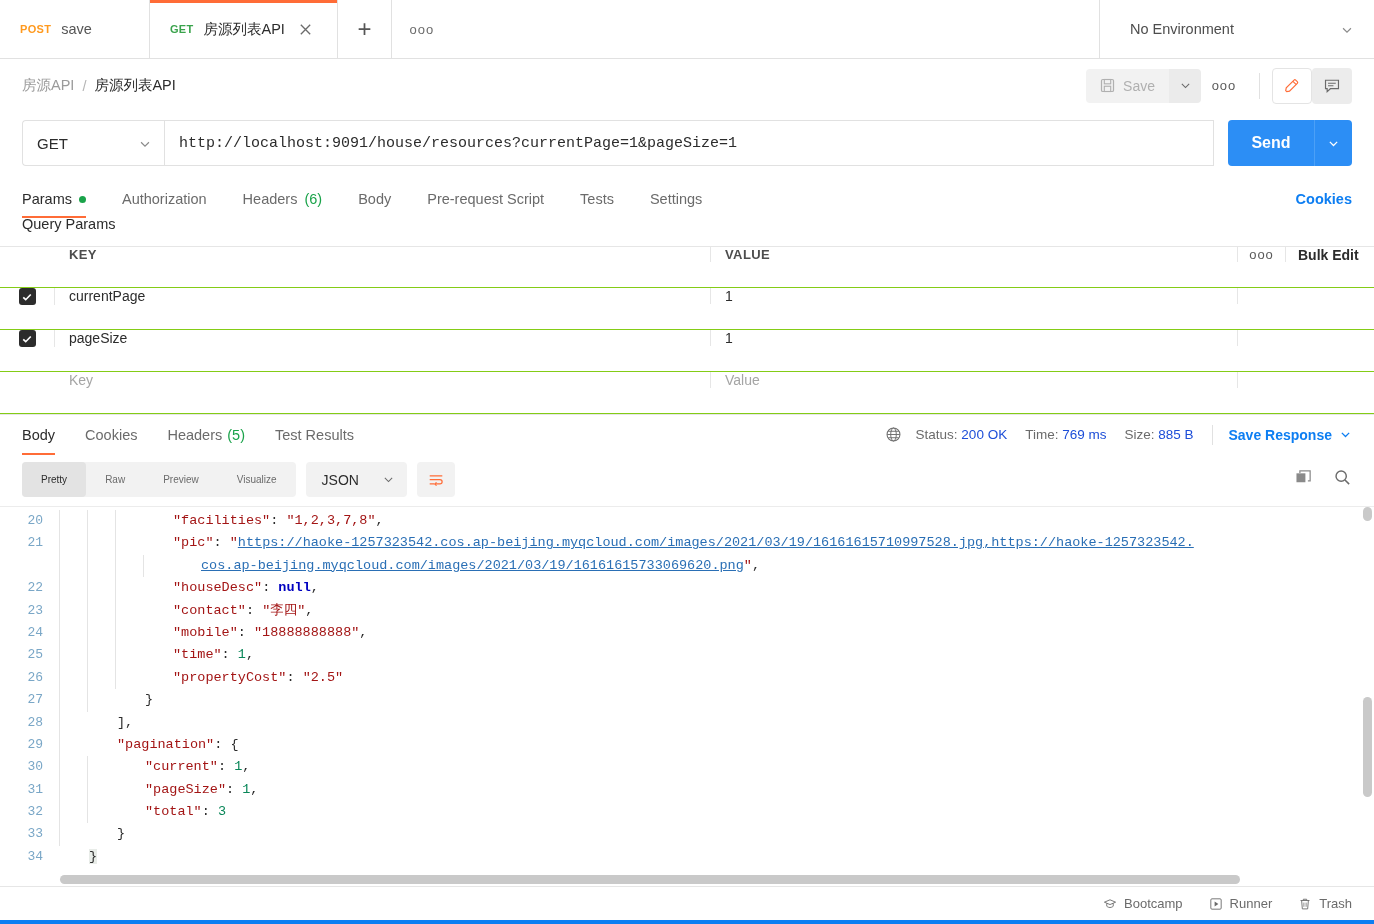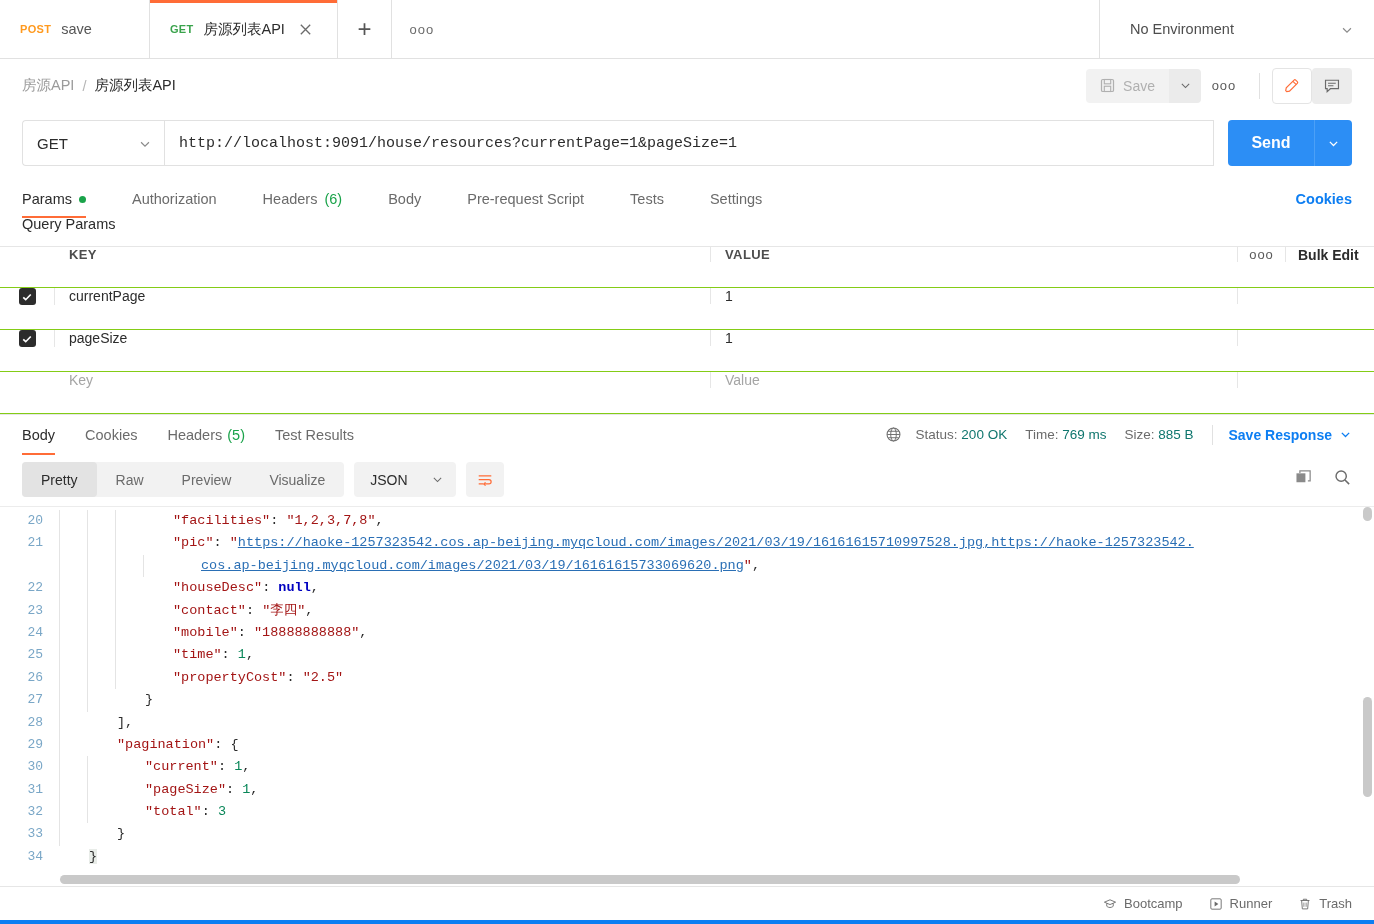--- a/index.html
+++ b/index.html
@@ -48,21 +48,21 @@
   .urlrow { padding: 0 22px; display:flex; align-items:center; gap:0; flex: 0 0 62px; background:#fff;}
   .methodbox { width: 142px; height: 46px; border:1px solid #e1e1e1; border-right:none; border-radius:4px 0 0 4px; display:flex; align-items:center; padding: 0 14px; background:#fff; cursor:pointer;}
   .method-txt { font-size:15px; color:#2c2c2c; flex:1;}
   .urlbox { flex:1; height:46px; border:1px solid #e1e1e1; background:#fff; display:flex; align-items:center; padding: 0 14px;}
   .url-txt { font-size:15px; color:#2c2c2c; white-space:nowrap; overflow:hidden;font-family:Liberation Mono, monospace;}
   .sendwrap { display:flex; margin-left: 14px;}
   .sendbtn { background:#2c8ef5; color:#fff; border:none; height:46px; width:86px; font-size:16px; font-weight:bold; font-family:inherit; border-radius:4px 0 0 4px; cursor:pointer;}
   .sendcaret { background:#2c8ef5; color:#fff; border:none; height:46px; width:38px; border-radius:0 4px 4px 0; display:flex; align-items:center; justify-content:center; border-left:1px solid #4ba0f7; cursor:pointer;}
 
   
-  .reqtabs { display:flex; align-items:flex-end; padding: 14px 22px 0 22px; gap:14px; position:relative; flex:0 0 44px;}
+  .reqtabs { display:flex; align-items:flex-end; padding: 14px 22px 0 22px; gap:4px; position:relative; flex:0 0 44px;}
   .rtab { font-size:14.5px; color:#6b6b6b; padding: 0 16px 11px 16px; cursor:pointer; position:relative; display:flex; align-items:center; gap:7px; white-space:nowrap;}
   .rtab:first-child { padding-left:0;}
   .rtab.active { color:#2c2c2c;}
   .rtab.active:after { content:""; position:absolute; left:0; right:16px; bottom:0; height:2px; background:#ff6c37;}
   .greendot { width:7px; height:7px; border-radius:50%; background:#1aa34a; display:inline-block;}
   .count { color:#1aa34a;}
   .cookies-link { margin-left:auto; color:#0d7ef2; font-size:14.5px; font-weight:bold; cursor:pointer; padding-bottom:11px;}
   .qp { font-size:14.5px; color:#2c2c2c; padding: 0 22px; margin-top:-2px; flex:0 0 26px;}
 
   
@@ -81,27 +81,27 @@
   .ph { color:#a5a5a5;}
 
   
   .respbar { display:flex; align-items:center; padding: 0 22px; border-top:1px solid #e6e6e6; height:40px; flex:0 0 40px; position:relative;}
   .resptab { font-size:14.5px; color:#6b6b6b; margin-right:30px; cursor:pointer; position:relative; height:40px; display:flex; align-items:center;}
   .resptab.active { color:#2c2c2c; font-weight:500;}
   .resptab.active:after { content:""; position:absolute; left:0; right:0; bottom:0; height:2px; background:#ff6c37;}
   .meta { margin-left:auto; display:flex; align-items:center; gap:0; font-size:13.5px;}
   .globe { width:17px; height:17px; margin-right:14px; color:#6b6b6b;}
   .metaitem { color:#6b6b6b; margin-right:18px;}
-  .metaitem b { color:#0f766e; font-weight:normal;}
+  .metaitem b { color:#1d4ed8; font-weight:normal;}
   .metasep { width:1px; height:20px; background:#e1e1e1; margin-right:16px;}
   .saveresp { color:#0d7ef2; font-weight:bold; font-size:14px; display:flex; align-items:center; gap:7px; cursor:pointer;}
 
   .fmtbar { display:flex; align-items:center; padding: 8px 22px 9px 22px; gap:10px; flex:0 0 52px;}
   .seg { display:flex; background:#f2f2f2; border-radius:4px; height:35px; align-items:center;}
-  .segi { font-size:14px; color:#6b6b6b; padding: 0 19px; height:35px; display:flex; align-items:center; cursor:pointer; border-radius:4px;}
+  .segi { font-size:10px; color:#6b6b6b; padding: 0 19px; height:35px; display:flex; align-items:center; cursor:pointer; border-radius:4px;}
   .segi.on { background:#e3e3e3; color:#2c2c2c;}
   .jsonsel { display:flex; align-items:center; gap:23px; background:#f2f2f2; border-radius:4px; height:35px; padding: 0 12px 0 16px; cursor:pointer;}
   .jsonsel span { font-size:14px; color:#2c2c2c;}
   .wrapbtn { width:38px; height:35px; background:#f2f2f2; border-radius:4px; display:flex; align-items:center; justify-content:center; cursor:pointer;}
   .fmtright { margin-left:auto; display:flex; align-items:center; gap:20px; color:#7b7b7b;}
 
   
   .codewrap { flex:1; position:relative; overflow:hidden; background:#fff; border-top:1px solid #ececec;}
   .code { font-family:"Liberation Mono", monospace; font-size:13.5px; line-height:22.4px; position:relative; padding-top:3px;}
   .cline { display:flex; height:22.4px; align-items:center; white-space:pre;}

